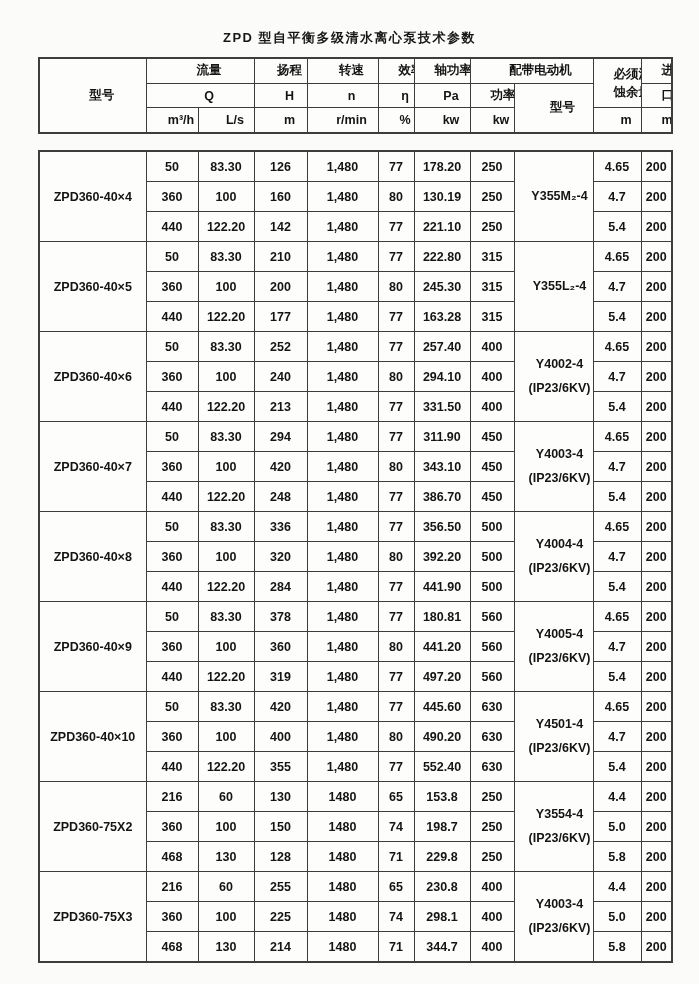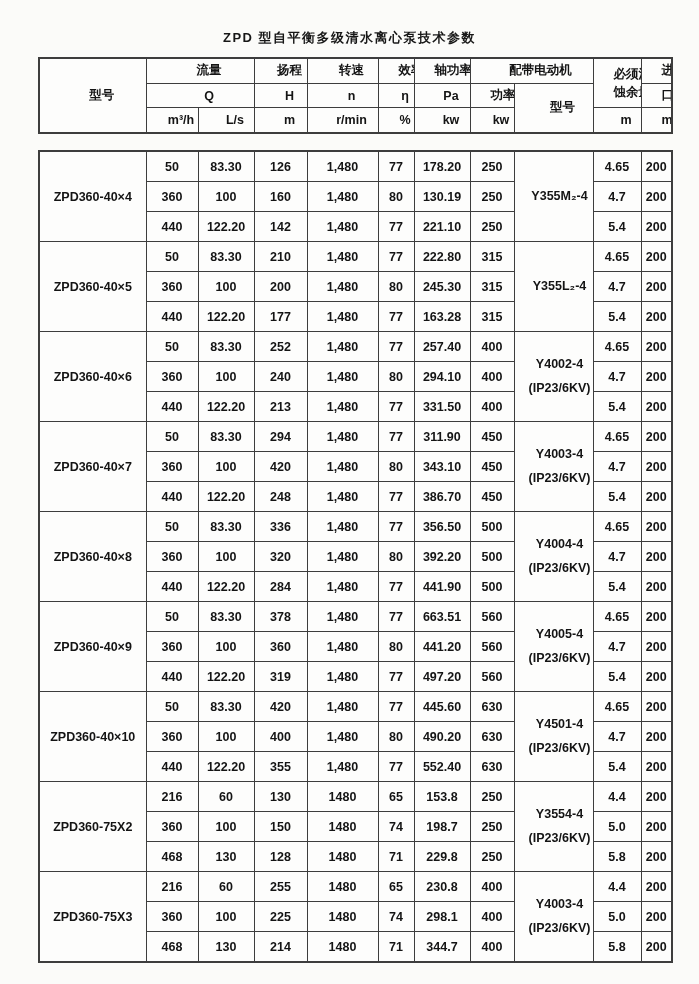--- a/index.html
+++ b/index.html
@@ -305,21 +305,21 @@
           <td>5.4</td>
           <td>200</td>
         </tr>
         <tr>
           <td rowspan="3" class="model-cell">ZPD360-40×9</td>
           <td>50</td>
           <td>83.30</td>
           <td>378</td>
           <td>1,480</td>
           <td>77</td>
-          <td>663.51</td>
+          <td>180.81</td>
           <td>560</td>
           <td rowspan="3" class="motor-cell">
             <span class="motor-line">Y4005-4</span>
             <span class="motor-line">(IP23/6KV)</span>
           </td>
           <td>4.65</td>
           <td>200</td>
         </tr>
         <tr>
           <td>360</td>

